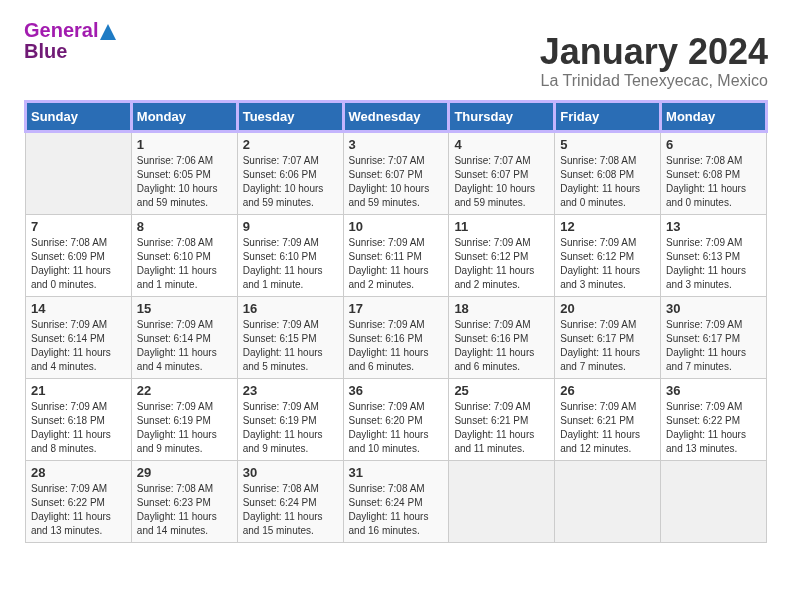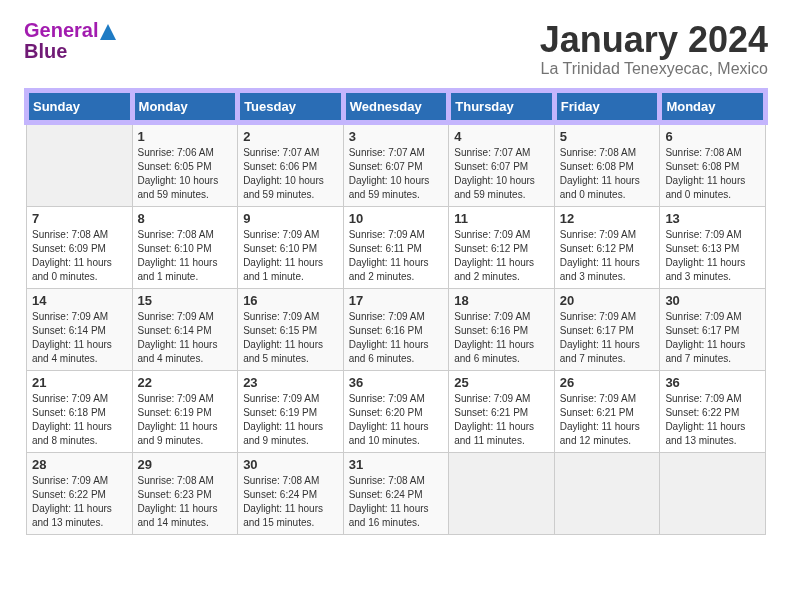--- a/index.html
+++ b/index.html
@@ -15,20 +15,21 @@
       padding: 20px 24px 16px 24px;
     }
     .header {
       display: flex;
       align-items: flex-start;
       justify-content: space-between;
       margin-bottom: 10px;
     }
     .title-block {
       text-align: right;
+      margin-top: 12px;
     }
     .month-title {
       font-size: 36px;
       font-weight: bold;
       color: #333;
       line-height: 1.1;
     }
     .location {
       font-size: 16px;
       color: #737373;
@@ -38,21 +39,21 @@
       border-collapse: collapse;
       table-layout: fixed;
     }
     .calendar thead th {
       background: #2a6db5;
       color: #fff;
       font-size: 13px;
       font-weight: bold;
       padding: 6px 4px;
       text-align: left;
-      border: 5px solid #c4b5fd;
+      border: 3px solid #c4b5fd;
     }
     .calendar tbody td {
       border: 1px solid #ccc;
       vertical-align: top;
       padding: 4px 5px;
       min-height: 80px;
       height: 82px;
       font-size: 10.5px;
       color: #333;
       background: #fff;

